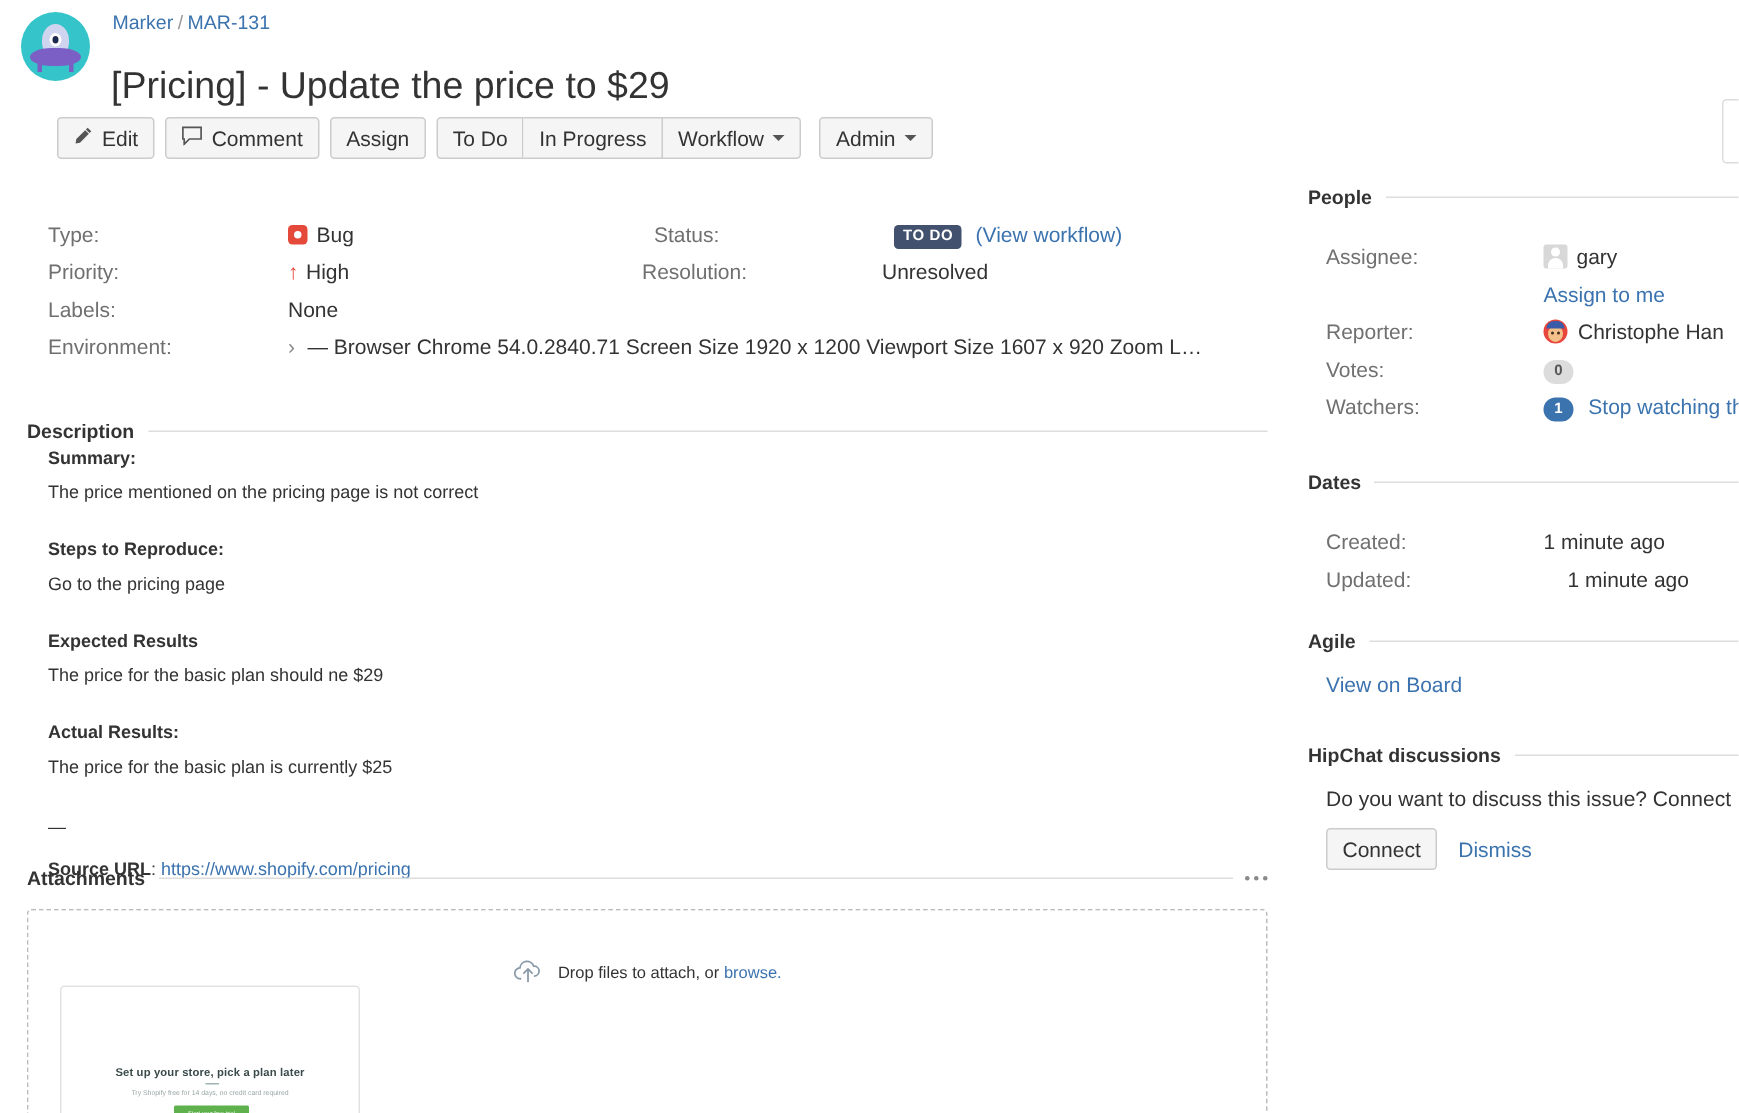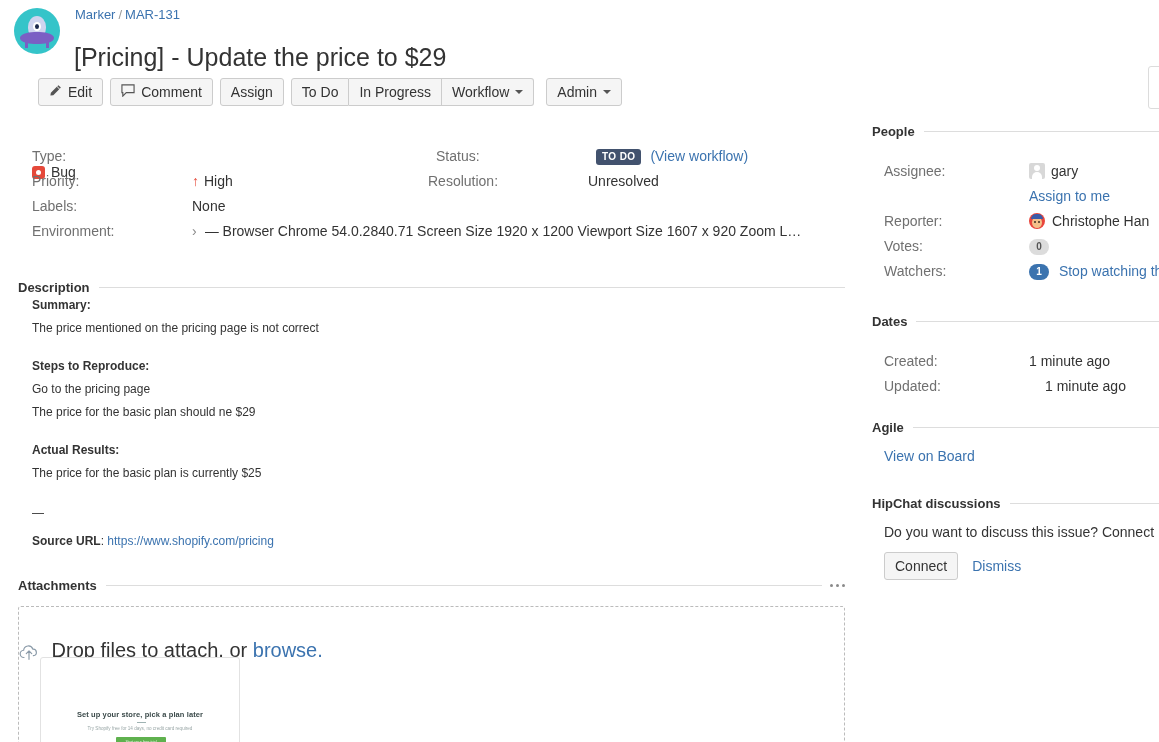--- a/index.html
+++ b/index.html
@@ -113,22 +113,22 @@
   .src-line b { font-weight: bold; }
   .src-line a { color: #3b73af; text-decoration: none; }
 
   
   #attachments { left: 18px; top: 578px; width: 827px; }
   .dropzone {
     margin-top: 13px; height: 160px; border: 1px dashed #bbbbbb; border-radius: 3px;
     position: relative; background: #fff;
   }
   .drop-msg {
-    position: absolute; left: 0; right: 0; top: 32px; text-align: left;
-    font-size: 20px; color: #333;
+    position: absolute; left: 0; right: 0; top: 32px; text-align: center;
+    font-size: 11px; color: #333;
   }
   .drop-msg a { color: #3b73af; text-decoration: none; }
   .cloud-icon { vertical-align: -4px; margin-right: 7px; }
   .thumb {
     position: absolute; left: 21px; top: 50px; width: 200px; height: 112px;
     border: 1px solid #e2e2e2; border-radius: 3px; background: #fff; overflow: hidden;
   }
   .thumb-title {
     position: absolute; left: 0; right: 0; top: 52px; text-align: center;
     font-size: 7.5px; font-weight: bold; color: #3b4a4a; letter-spacing: .1px;
@@ -247,21 +247,21 @@
     <div class="btn">
       <span>Admin</span>
       <span class="caret"></span>
     </div>
   </div>
 
   <div class="edge-panel"></div>
 
   <div class="sect" id="details">
     <div class="details-grid" style="height:120px;">
-      <div class="drow" style="left:14px; top:12px;flex-direction:column;">
+      <div class="drow" style="left:14px; top:12px;">
         <span class="dlabel">Type:</span>
         <span class="dval">
           <span class="chip-bug"></span><span>Bug</span>
         </span>
       </div>
       <div class="drow" style="left:14px; top:37px;">
         <span class="dlabel">Priority:</span>
         <span class="dval">
           <span class="arrow-high">↑</span><span>High</span>
         </span>
@@ -293,20 +293,21 @@
   <div class="sect" id="description">
     <div class="sect-head">
       <span class="label">Description</span>
       <span class="rule"></span>
     </div>
     <div class="desc-body" style="padding-left:14px;">
       <div class="h">Summary:</div>
       <div class="p">The price mentioned on the pricing page is not correct</div>
       <div class="h">Steps to Reproduce:</div>
       <div class="p">Go to the pricing page</div>
+      <div class="h">Expected Results</div>
       <div class="p">The price for the basic plan should ne $29</div>
       <div class="h">Actual Results:</div>
       <div class="p">The price for the basic plan is currently $25</div>
       <div class="desc-dash">—</div>
       <div class="src-line"><b>Source URL</b><span>: </span><a href="#">https://www.shopify.com/pricing</a></div>
     </div>
   </div>
 
   <div class="sect" id="attachments">
     <div class="sect-head">

